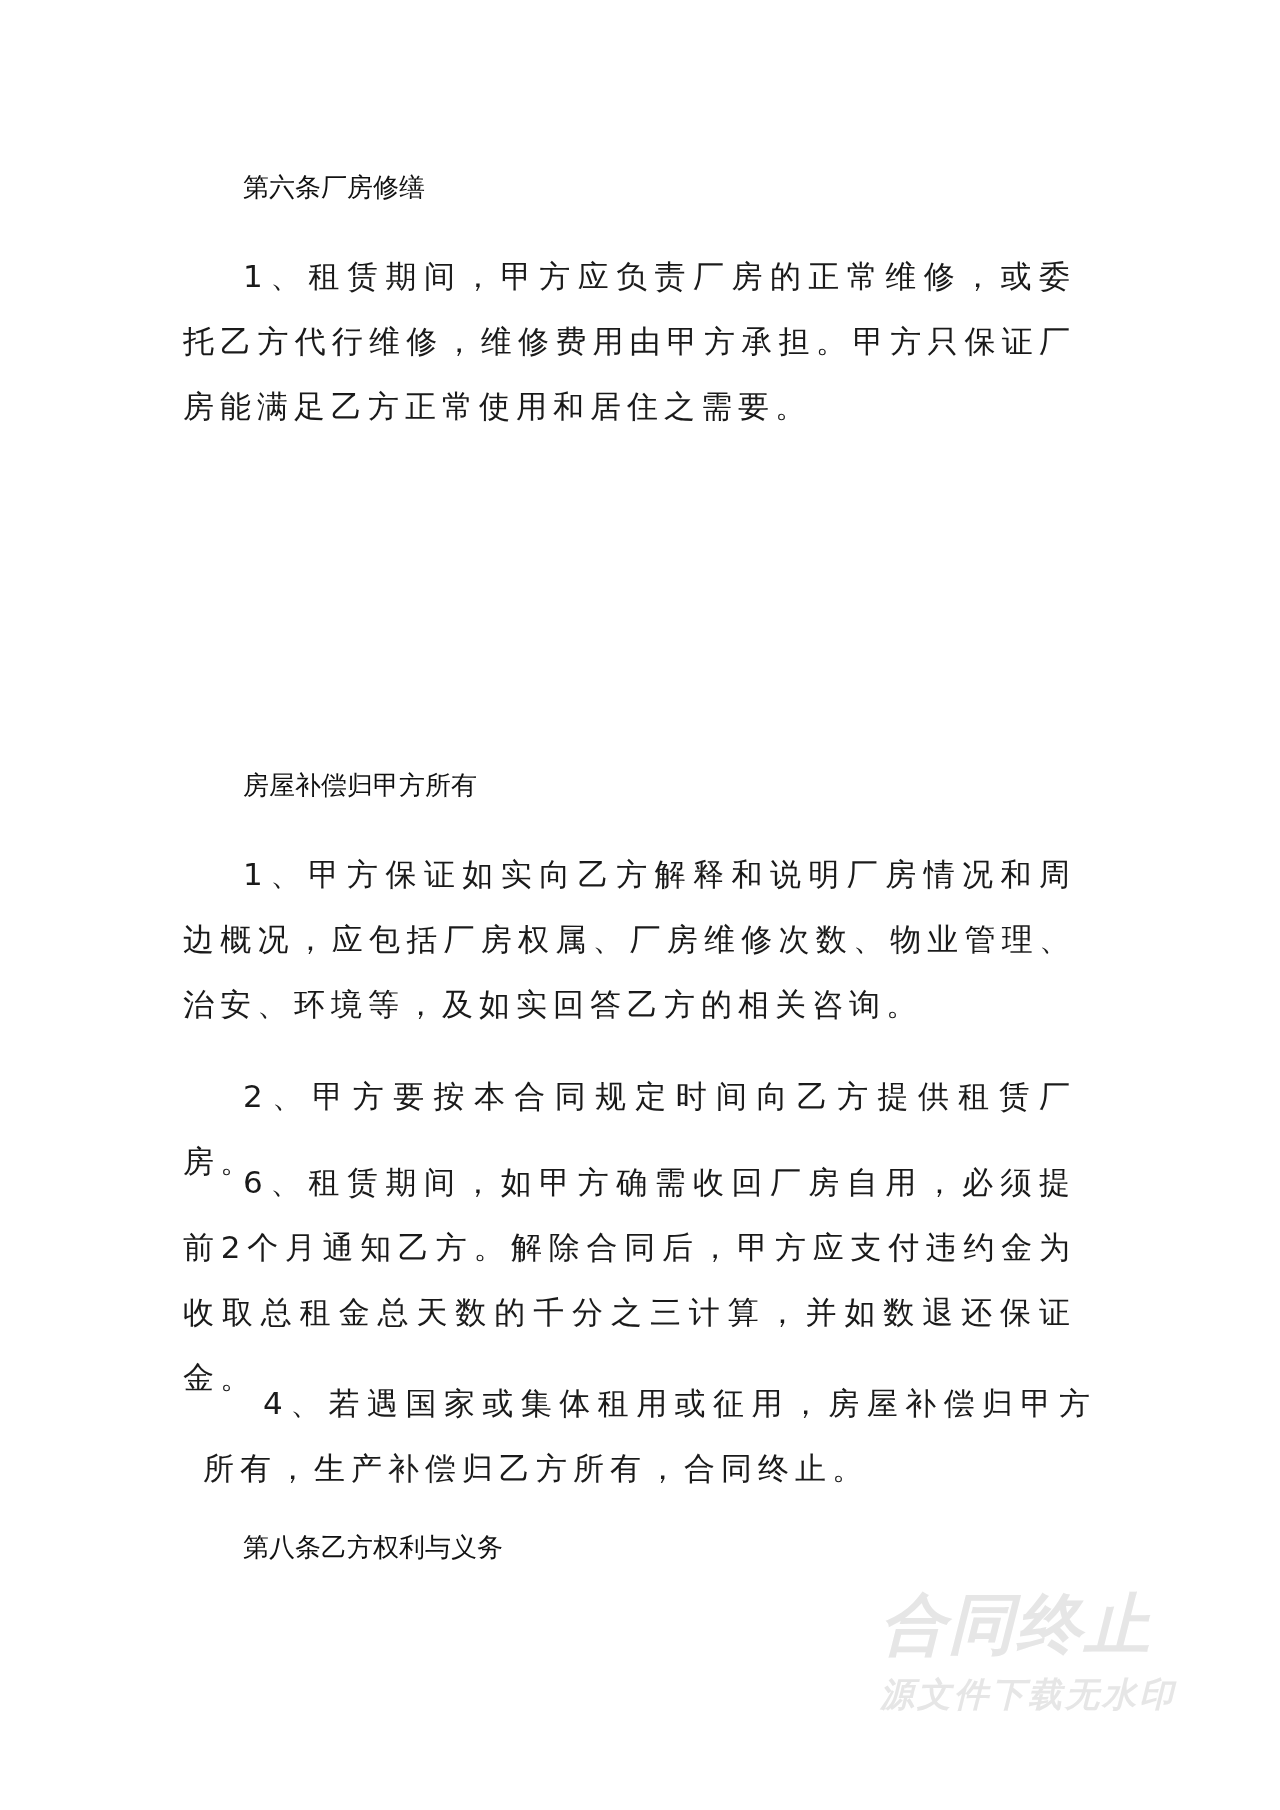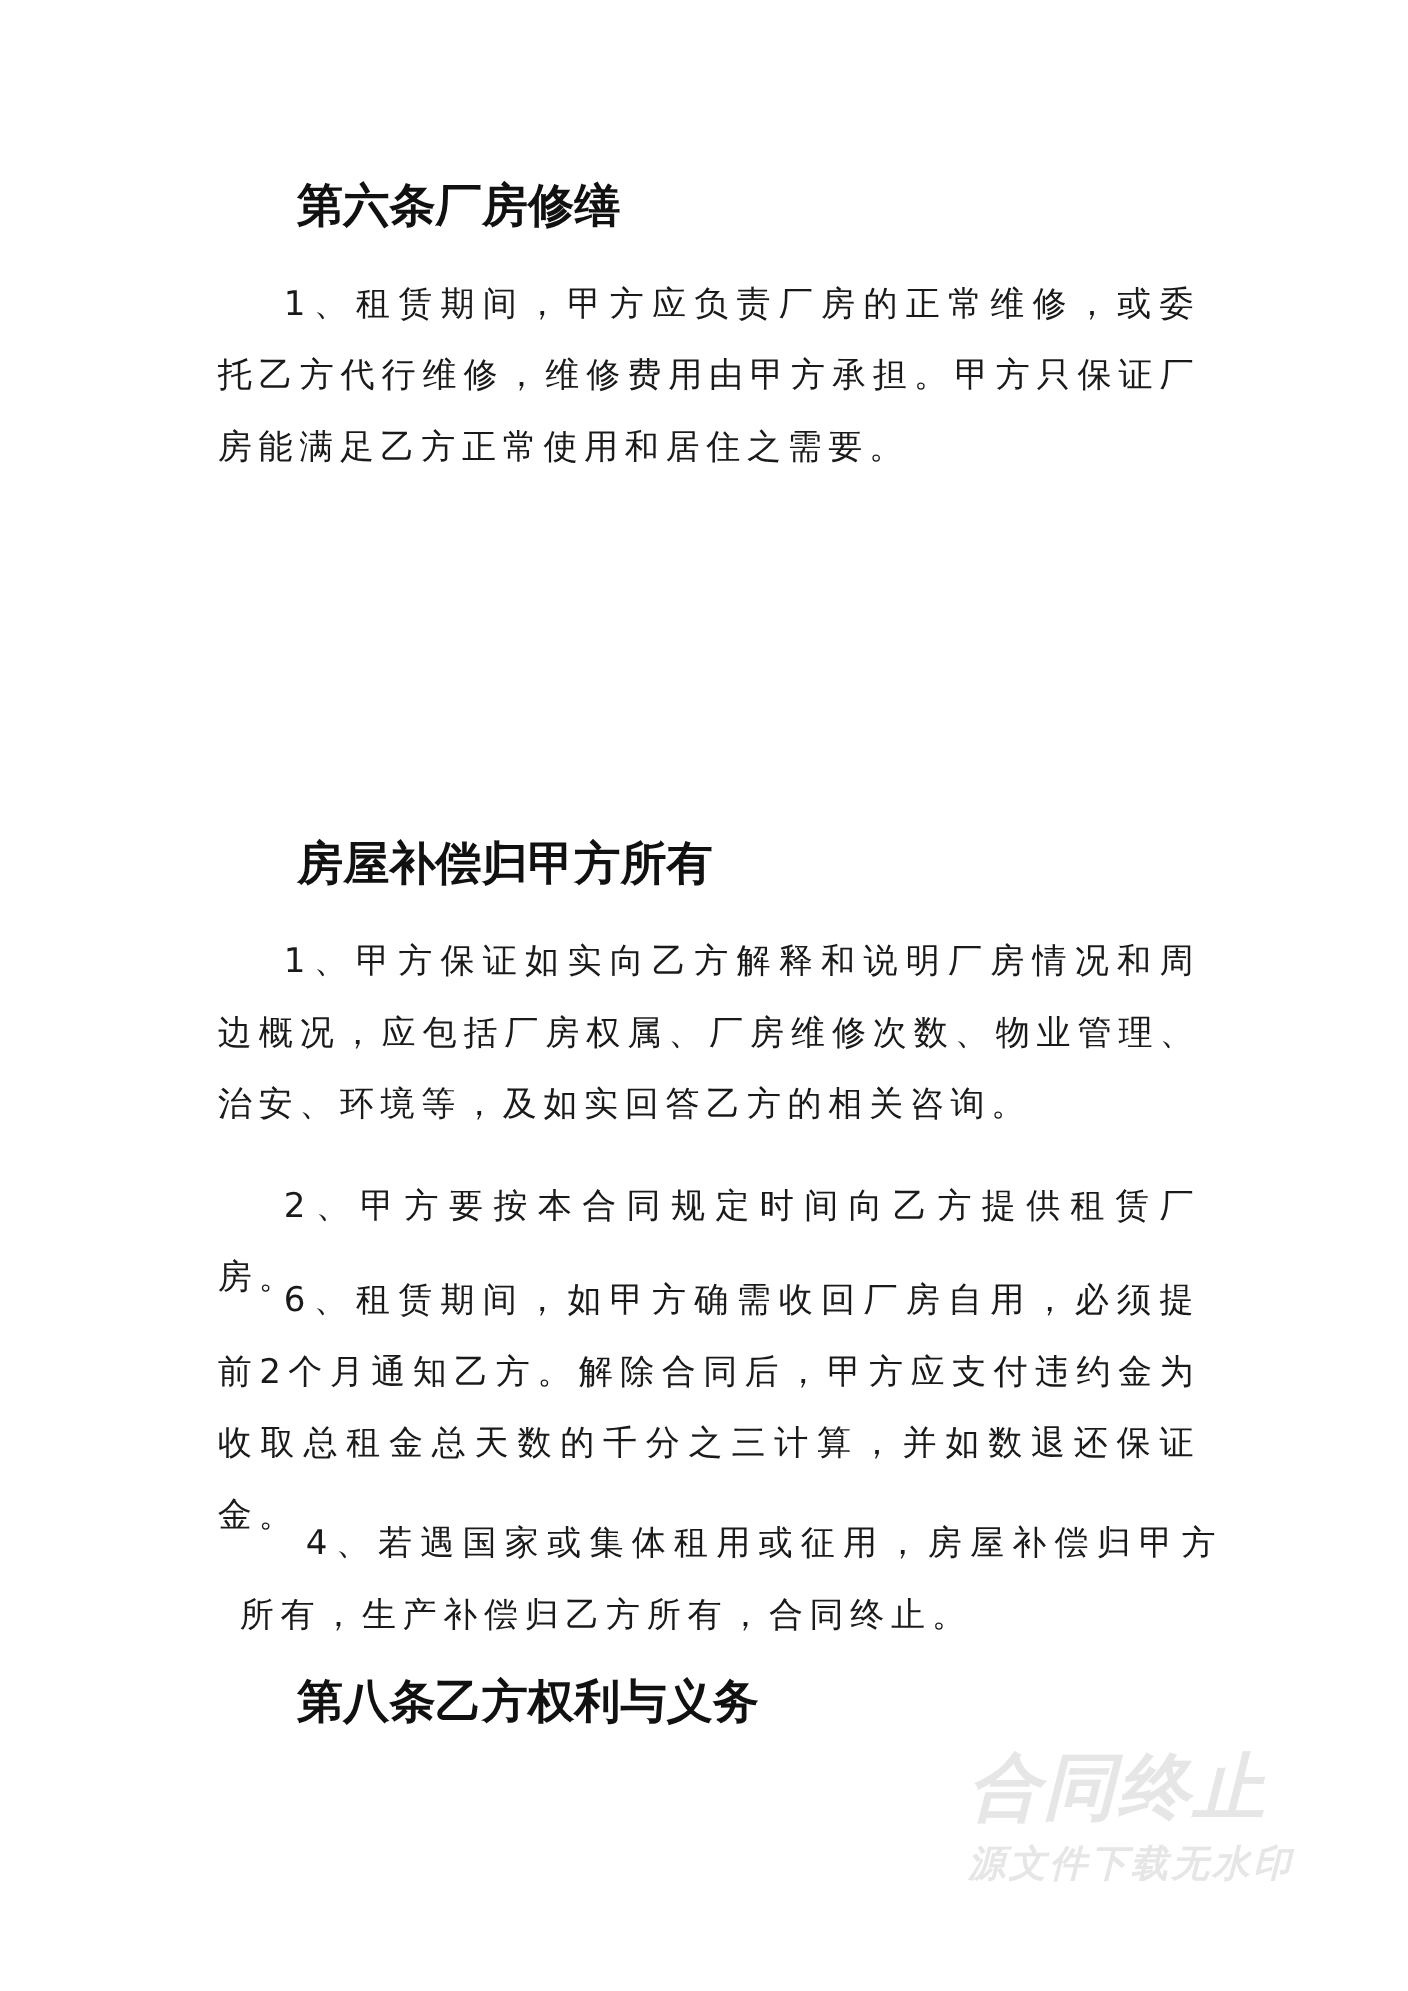--- a/index.html
+++ b/index.html
@@ -1,20 +1,20 @@
 <!DOCTYPE html>
 <html><head>
 <meta charset="utf-8">
 <style>
   html, body { margin: 0; padding: 0; background: #ffffff; }
   body { width: 1280px; height: 1810px; position: relative; overflow: hidden;
          font-family: "DejaVu Sans", "Liberation Sans", sans-serif; color: #111; }
   .page { position: absolute; left: 0; top: 0; width: 1280px; height: 1810px; }
-  .heading { position: absolute; left: 270px; font-size: 42px; font-weight: bold; line-height: 40px; letter-spacing: 0px; white-space: nowrap; }
-  .para { position: absolute; left: 198px; width: 893px; font-size: 31px; line-height: 65px;
+  .heading { position: absolute; left: 243px; font-size: 26px; font-weight: normal; line-height: 40px; letter-spacing: 0px; white-space: nowrap; }
+  .para { position: absolute; left: 183px; width: 893px; font-size: 31px; line-height: 65px;
           text-indent: 60px; letter-spacing: 6px; text-align: justify; color: #1a1a1a; }
   .watermark { position: absolute; left: 880px; top: 1585px; width: 300px; color: #e6e6e6; font-weight: bold; font-style: italic; }
   .wm-title { font-size: 66px; letter-spacing: 2px; line-height: 80px; }
   .wm-sub { font-size: 34px; letter-spacing: 3px; line-height: 50px; margin-top: 4px; }
 </style>
 </head>
 <body>
 
 <div class="page">
 

